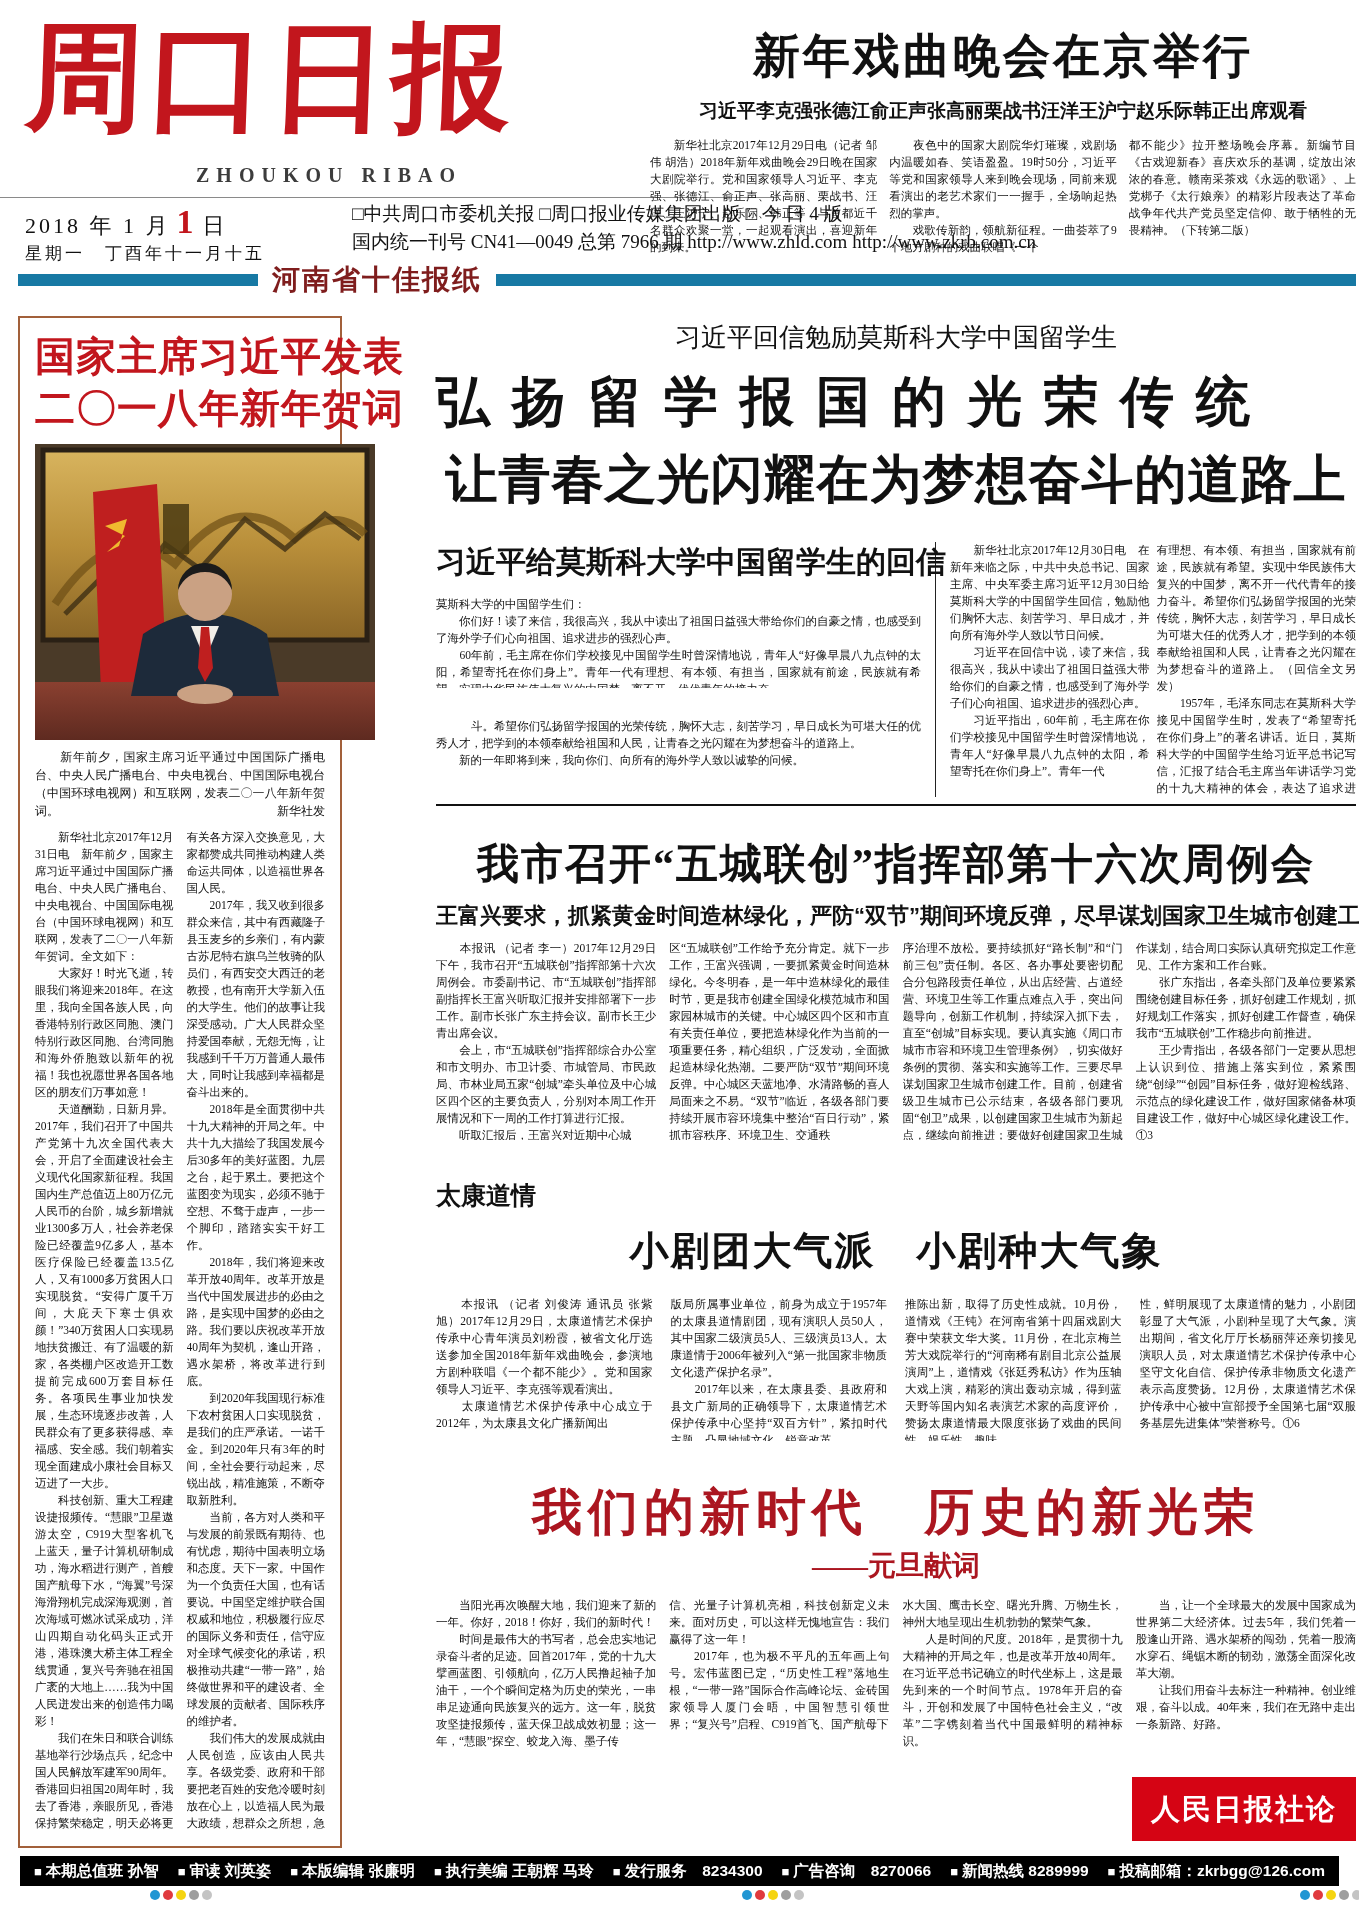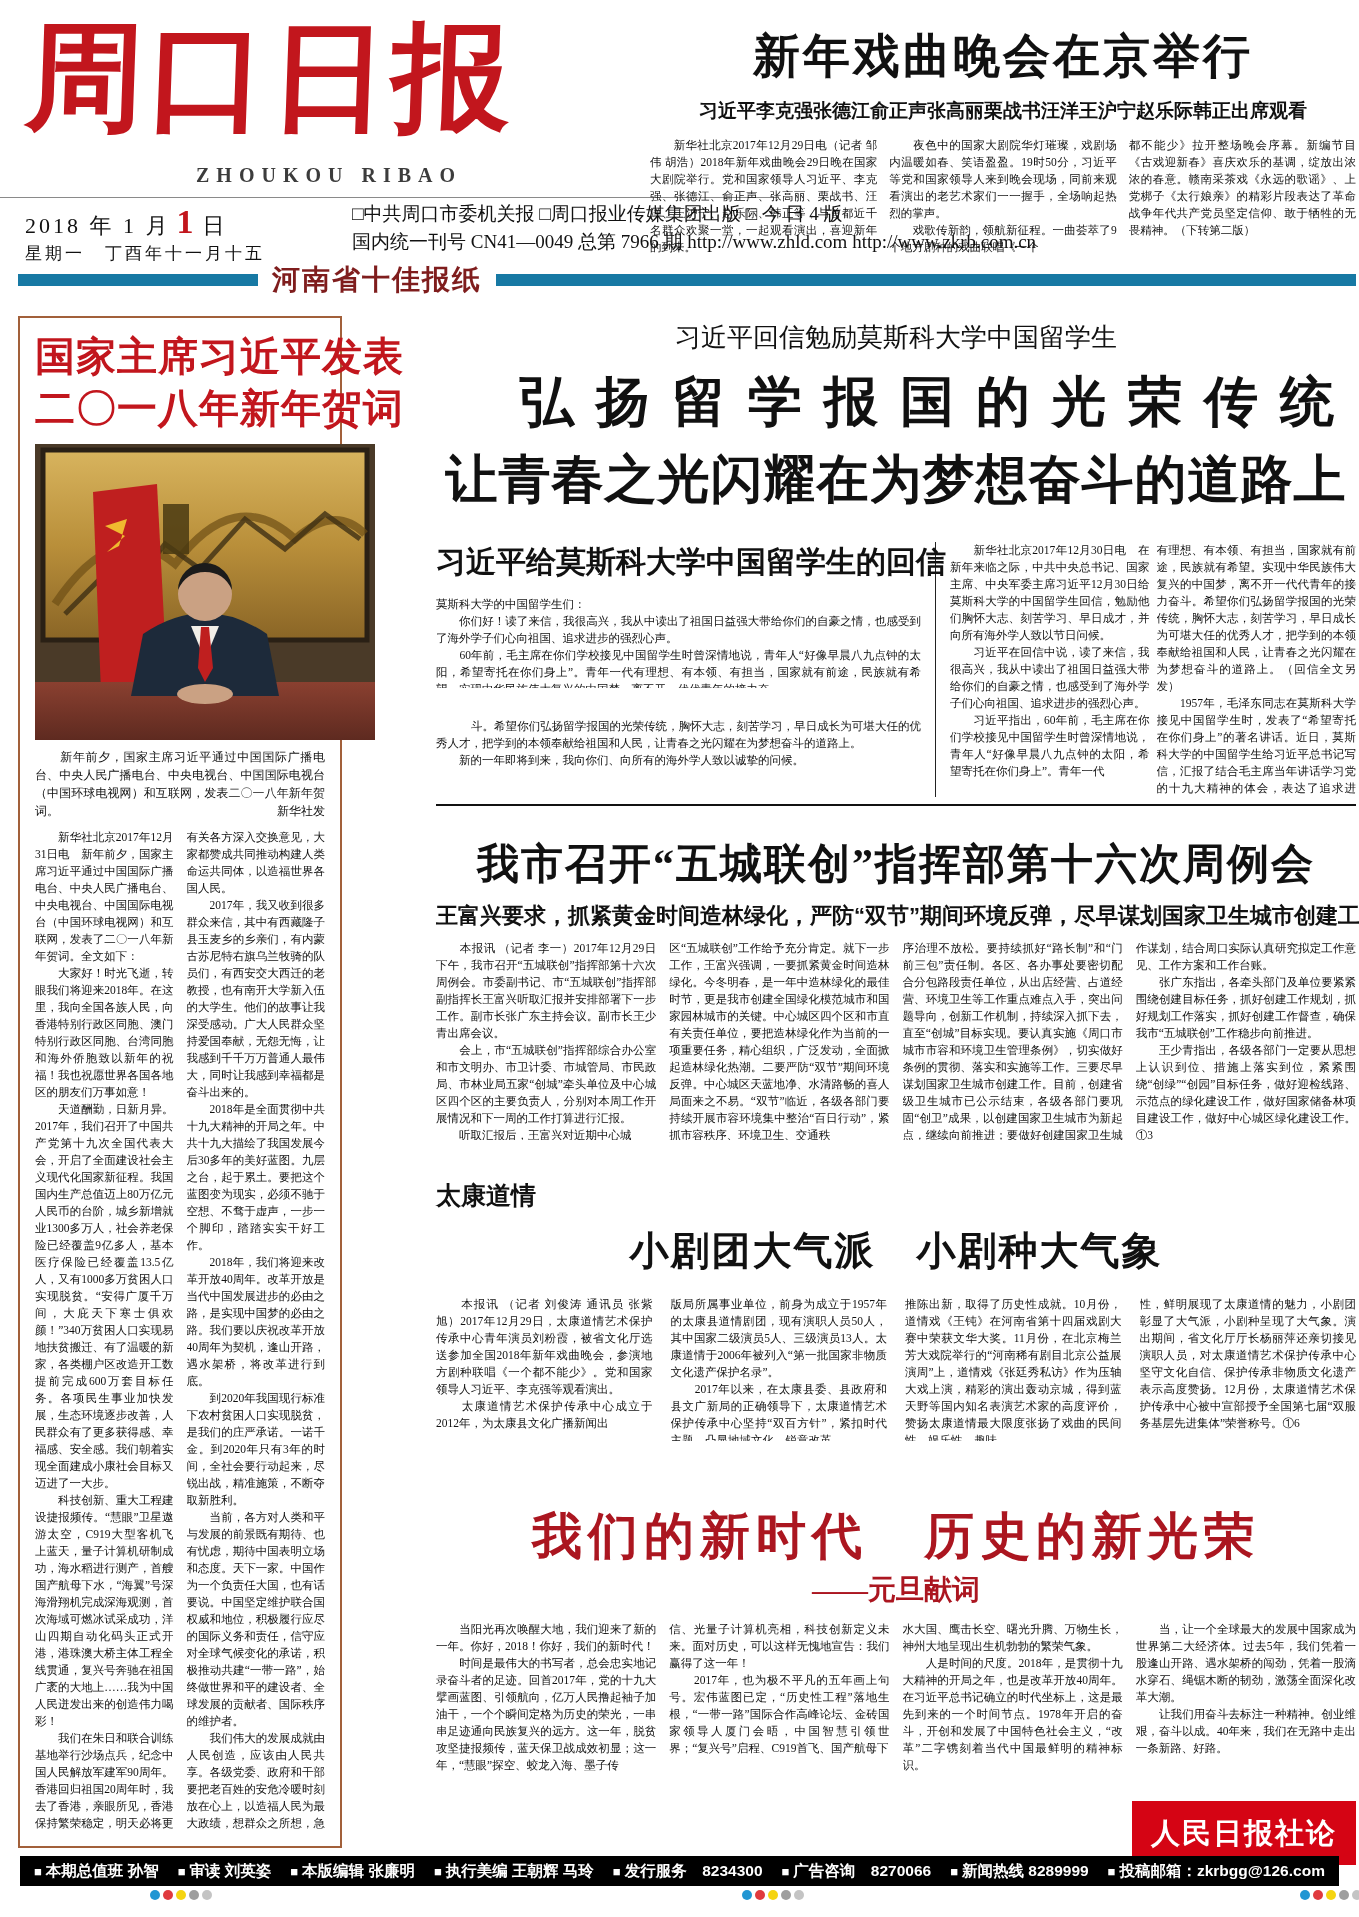--- a/index.html
+++ b/index.html
@@ -39,21 +39,21 @@
   .box-title{color:#c2161d;font-family:"Liberation Sans",sans-serif;font-weight:900;font-size:40px;
     line-height:52px;text-align:center;letter-spacing:1px;white-space:nowrap;}
   #box-photo{display:block;margin:10px auto 0 auto;}
   #box-caption{margin-top:8px;font-size:12px;line-height:18px;text-align:justify;}
   #box-caption .credit{float:right;}
   #box-cols{display:flex;gap:13px;margin-top:9px;height:1002px;overflow:hidden;}
   
   #center{left:436px;top:316px;width:920px;}
   #letter-kicker{margin-top:6px;text-align:center;font-family:"Liberation Sans",sans-serif;
     font-size:26px;line-height:30px;white-space:nowrap;}
-  #letter-headline1{margin-top:16px;text-align:right;font-family:"Liberation Sans",sans-serif;
+  #letter-headline1{margin-top:16px;text-align:left;font-family:"Liberation Sans",sans-serif;
     font-weight:900;font-size:54px;line-height:66px;letter-spacing:22px;white-space:nowrap;}
   #letter-headline2{margin-top:12px;text-align:center;font-family:"Liberation Sans",sans-serif;
     font-weight:900;font-size:52px;line-height:66px;letter-spacing:1px;white-space:nowrap;}
   #letter-row{display:flex;margin-top:30px;height:255px;}
   #letter-left{width:500px;padding-right:14px;border-right:1px solid #222;box-sizing:border-box;}
   #letter-subhead{text-align:center;font-family:"Liberation Serif",serif;font-weight:900;font-size:30px;
     line-height:40px;white-space:nowrap;}
   #letter-cols{display:flex;gap:13px;margin-top:14px;height:196px;overflow:hidden;flex-direction:column;}
   .sig-name{text-align:right;padding-right:56px;margin-top:6px;}
   #letter-right{flex:1;padding-left:14px;}
@@ -62,21 +62,21 @@
   #meeting-headline{margin-top:30px;text-align:center;font-family:"Liberation Serif",serif;font-weight:900;
     font-size:42px;line-height:56px;letter-spacing:2px;white-space:nowrap;}
   #meeting-subhead{margin-top:10px;text-align:center;font-family:"Liberation Sans",sans-serif;font-weight:bold;
     font-size:22px;line-height:28px;white-space:nowrap;}
   #meeting-cols{display:flex;gap:13px;margin-top:10px;height:200px;overflow:hidden;}
   #opera-kicker{margin-top:40px;font-family:"Liberation Sans",sans-serif;font-weight:bold;
     font-size:25px;line-height:30px;}
   #opera-headline{margin-top:16px;text-align:center;font-family:"Liberation Serif",serif;font-weight:900;
     font-size:39px;line-height:50px;letter-spacing:2px;white-space:nowrap;}
   #opera-cols{display:flex;gap:18px;margin-top:20px;height:145px;overflow:hidden;}
-  #edit-headline{margin-top:64px;text-align:center;font-family:"Liberation Serif",serif;font-weight:900;
+  #edit-headline{margin-top:40px;text-align:center;font-family:"Liberation Serif",serif;font-weight:900;
     font-size:50px;line-height:62px;letter-spacing:6px;color:#ab1620;white-space:nowrap;}
   #edit-subhead{margin-top:6px;text-align:center;font-family:"Liberation Serif",serif;font-weight:bold;
     font-size:28px;line-height:34px;color:#ab1620;}
   #edit-wrap{position:relative;margin-top:14px;height:246px;}
   #edit-cols{display:flex;gap:13px;height:246px;overflow:hidden;}
   #source-box{position:absolute;right:0;bottom:2px;width:224px;height:64px;background:#d50414;
     color:#ffffff;font-family:"Liberation Sans",sans-serif;font-weight:bold;font-size:29px;line-height:64px;
     text-align:center;letter-spacing:2px;}
   
   #footer-bar{left:20px;top:1856px;width:1319px;height:30px;background:#000000;display:flex;

